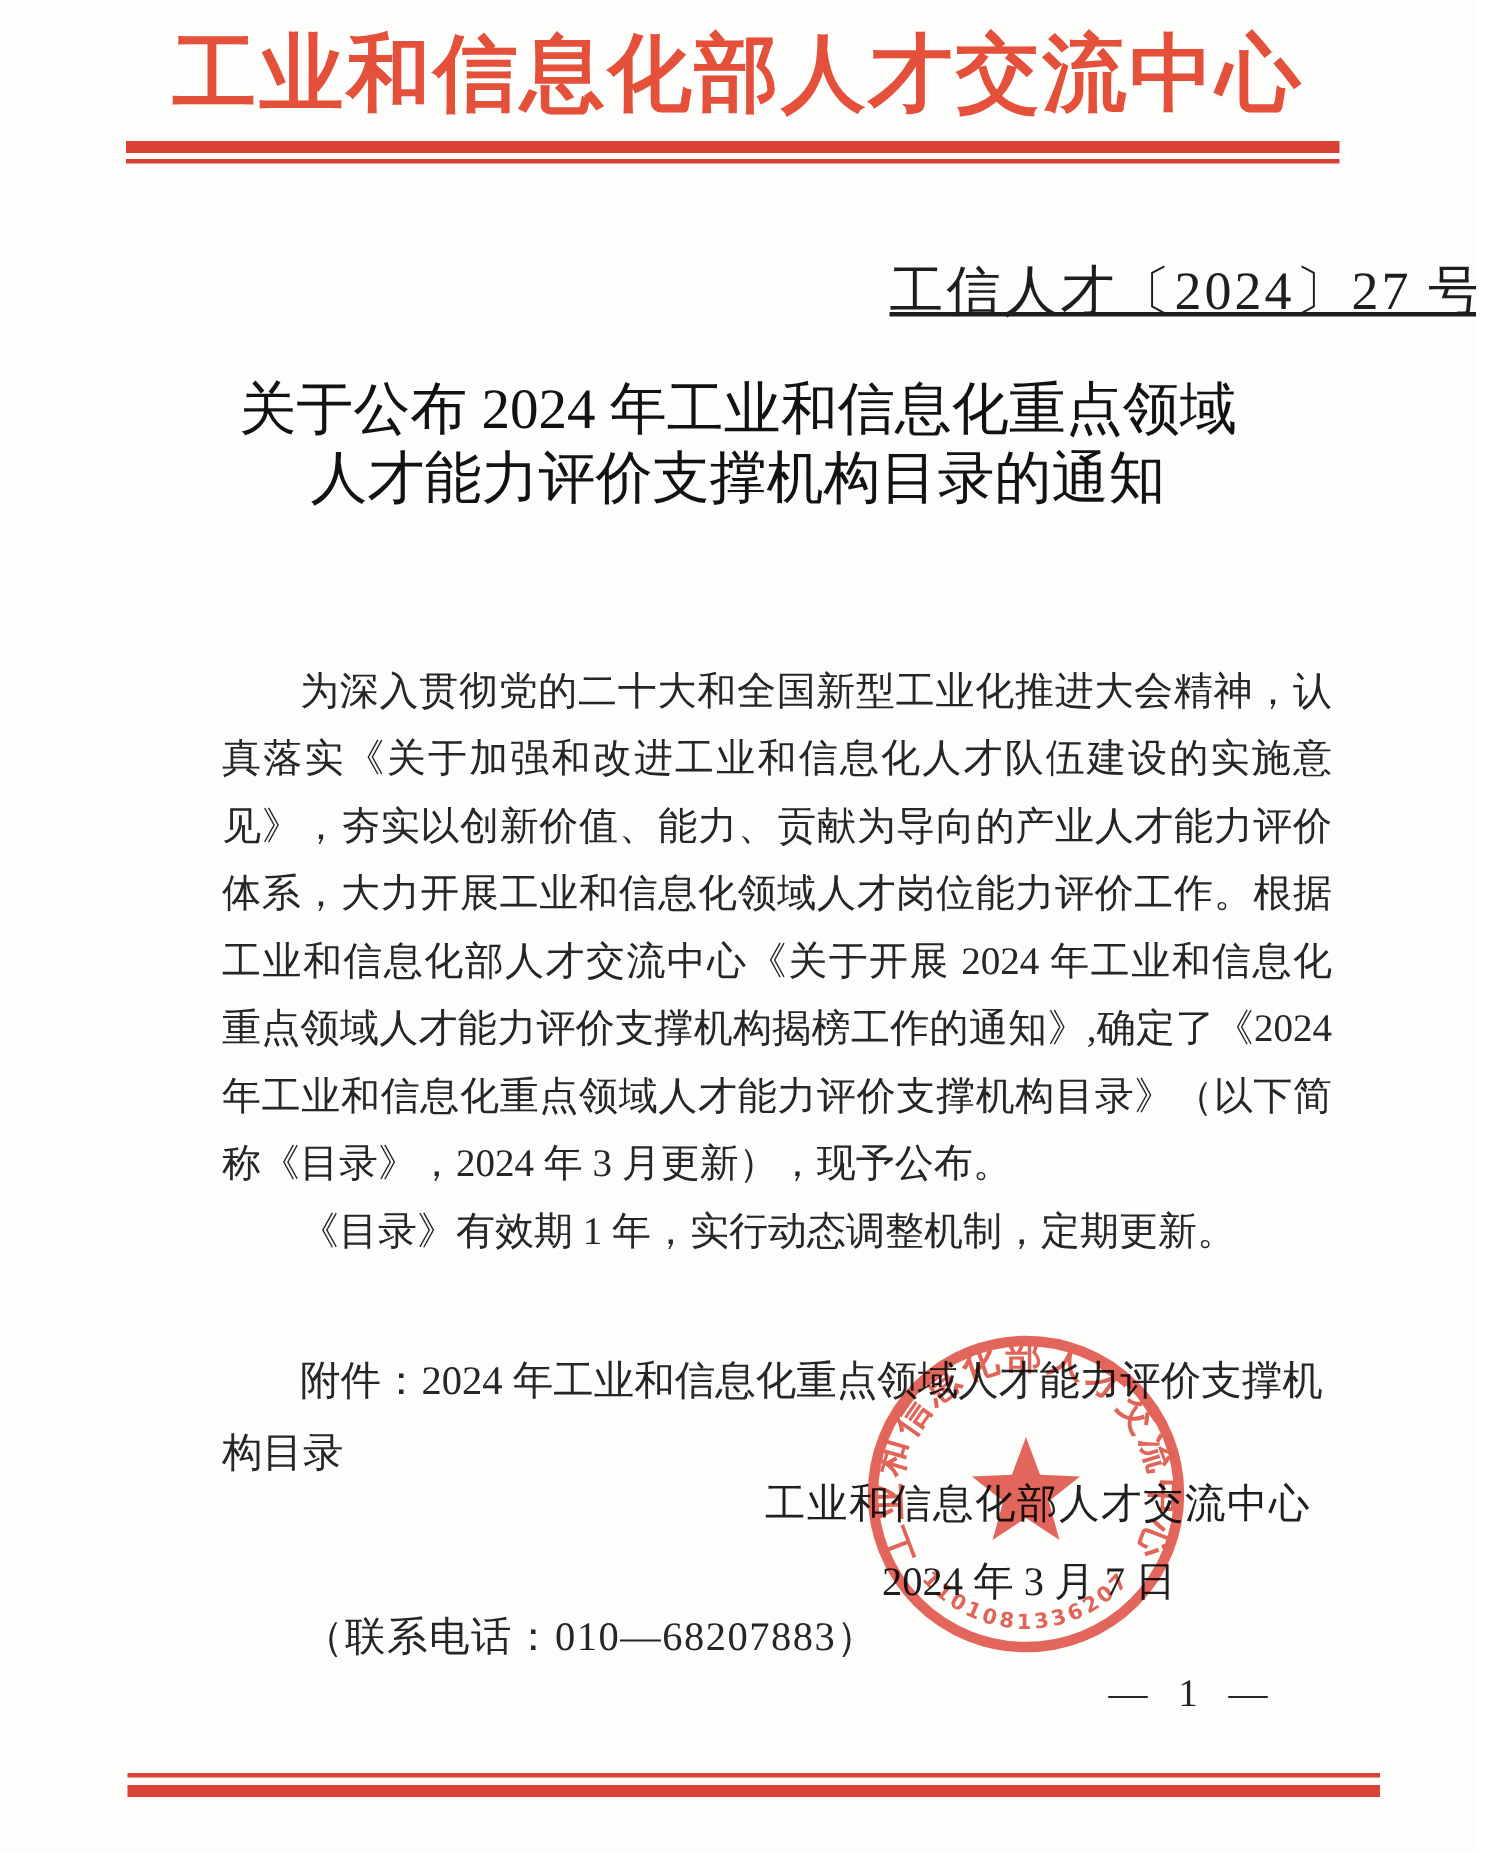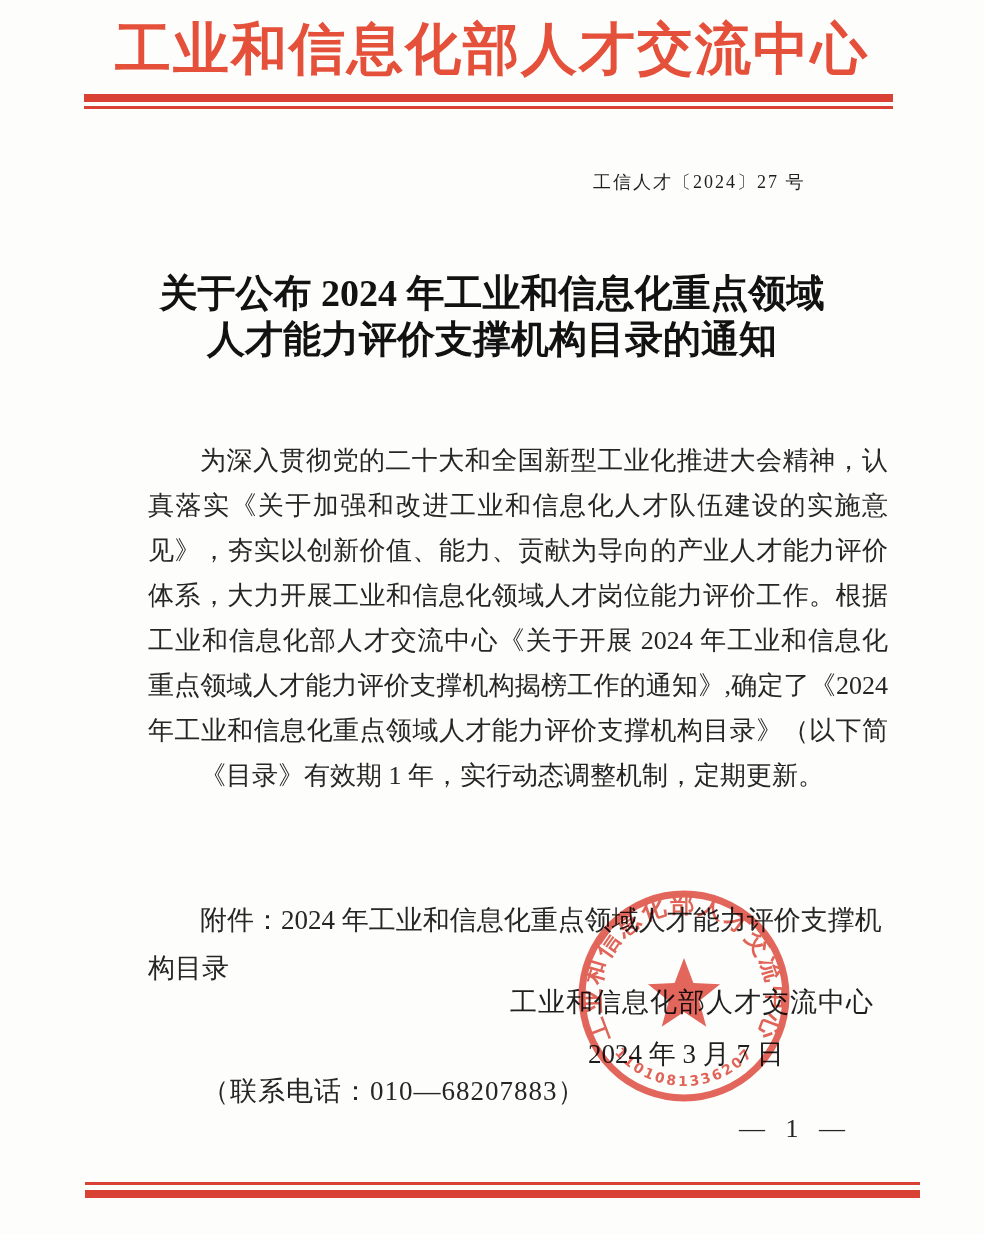--- a/index.html
+++ b/index.html
@@ -14,26 +14,26 @@
     font-size:56px;font-weight:bold;color:#e5503b;letter-spacing:2px;
     white-space:nowrap;
   }
   .rule{position:absolute;background:#d94134;}
   .rule-top-thick{left:84px;top:94px;width:809px;height:8px;}
   .rule-top-thin{left:84px;top:106px;width:809px;height:3px;}
   .rule-bottom-thin{left:85px;top:1182px;width:835px;height:3px;}
   .rule-bottom-thick{left:85px;top:1190px;width:835px;height:8px;}
 
   .doc-number{
-    position:absolute;top:170px;left:593px;font-size:18px;letter-spacing:2px;
-    color:#1e1e1e;white-space:nowrap;
+    position:absolute;top:170px;left:593px;font-size:36px;letter-spacing:2px;
+    color:#1e1e1e;white-space:nowrap;text-decoration:underline;
   }
   .title{
     position:absolute;top:250px;left:0;width:100%;text-align:center;
-    font-size:38px;line-height:46px;font-weight:bold;color:#121212;margin-top:20px;
+    font-size:38px;line-height:46px;font-weight:normal;color:#121212;
   }
   .salutation{position:absolute;left:148px;top:394px;font-size:27px;color:#262626;}
 
   .body-block{position:absolute;left:148px;top:438px;width:740px;font-size:26px;color:#262626;}
   .bline{height:45px;line-height:45px;text-align:justify;text-align-last:justify;}
   .bline.short{text-align-last:left;}
   .indent{padding-left:52px;}
 
   .attachment{position:absolute;left:148px;top:896px;width:740px;font-size:27px;color:#262626;}
   .aline{height:48px;line-height:48px;}
@@ -77,20 +77,21 @@
 
 
   <div class="body-block">
     <div class="bline indent">为深入贯彻党的二十大和全国新型工业化推进大会精神，认</div>
     <div class="bline">真落实《关于加强和改进工业和信息化人才队伍建设的实施意</div>
     <div class="bline">见》，夯实以创新价值、能力、贡献为导向的产业人才能力评价</div>
     <div class="bline">体系，大力开展工业和信息化领域人才岗位能力评价工作。根据</div>
     <div class="bline">工业和信息化部人才交流中心《关于开展 2024 年工业和信息化</div>
     <div class="bline">重点领域人才能力评价支撑机构揭榜工作的通知》,确定了《2024</div>
     <div class="bline">年工业和信息化重点领域人才能力评价支撑机构目录》（以下简</div>
+    <div class="bline short">称《目录》，2024 年 3 月更新），现予公布。</div>
     <div class="bline short indent">《目录》有效期 1 年，实行动态调整机制，定期更新。</div>
   </div>
 
   <div class="attachment">
     <div class="aline indent">附件：2024 年工业和信息化重点领域人才能力评价支撑机</div>
     <div class="aline">构目录</div>
   </div>
 
   <div class="sign-org">工业和信息化部人才交流中心</div>
   <div class="sign-date">2024 年 3 月 7 日</div>

